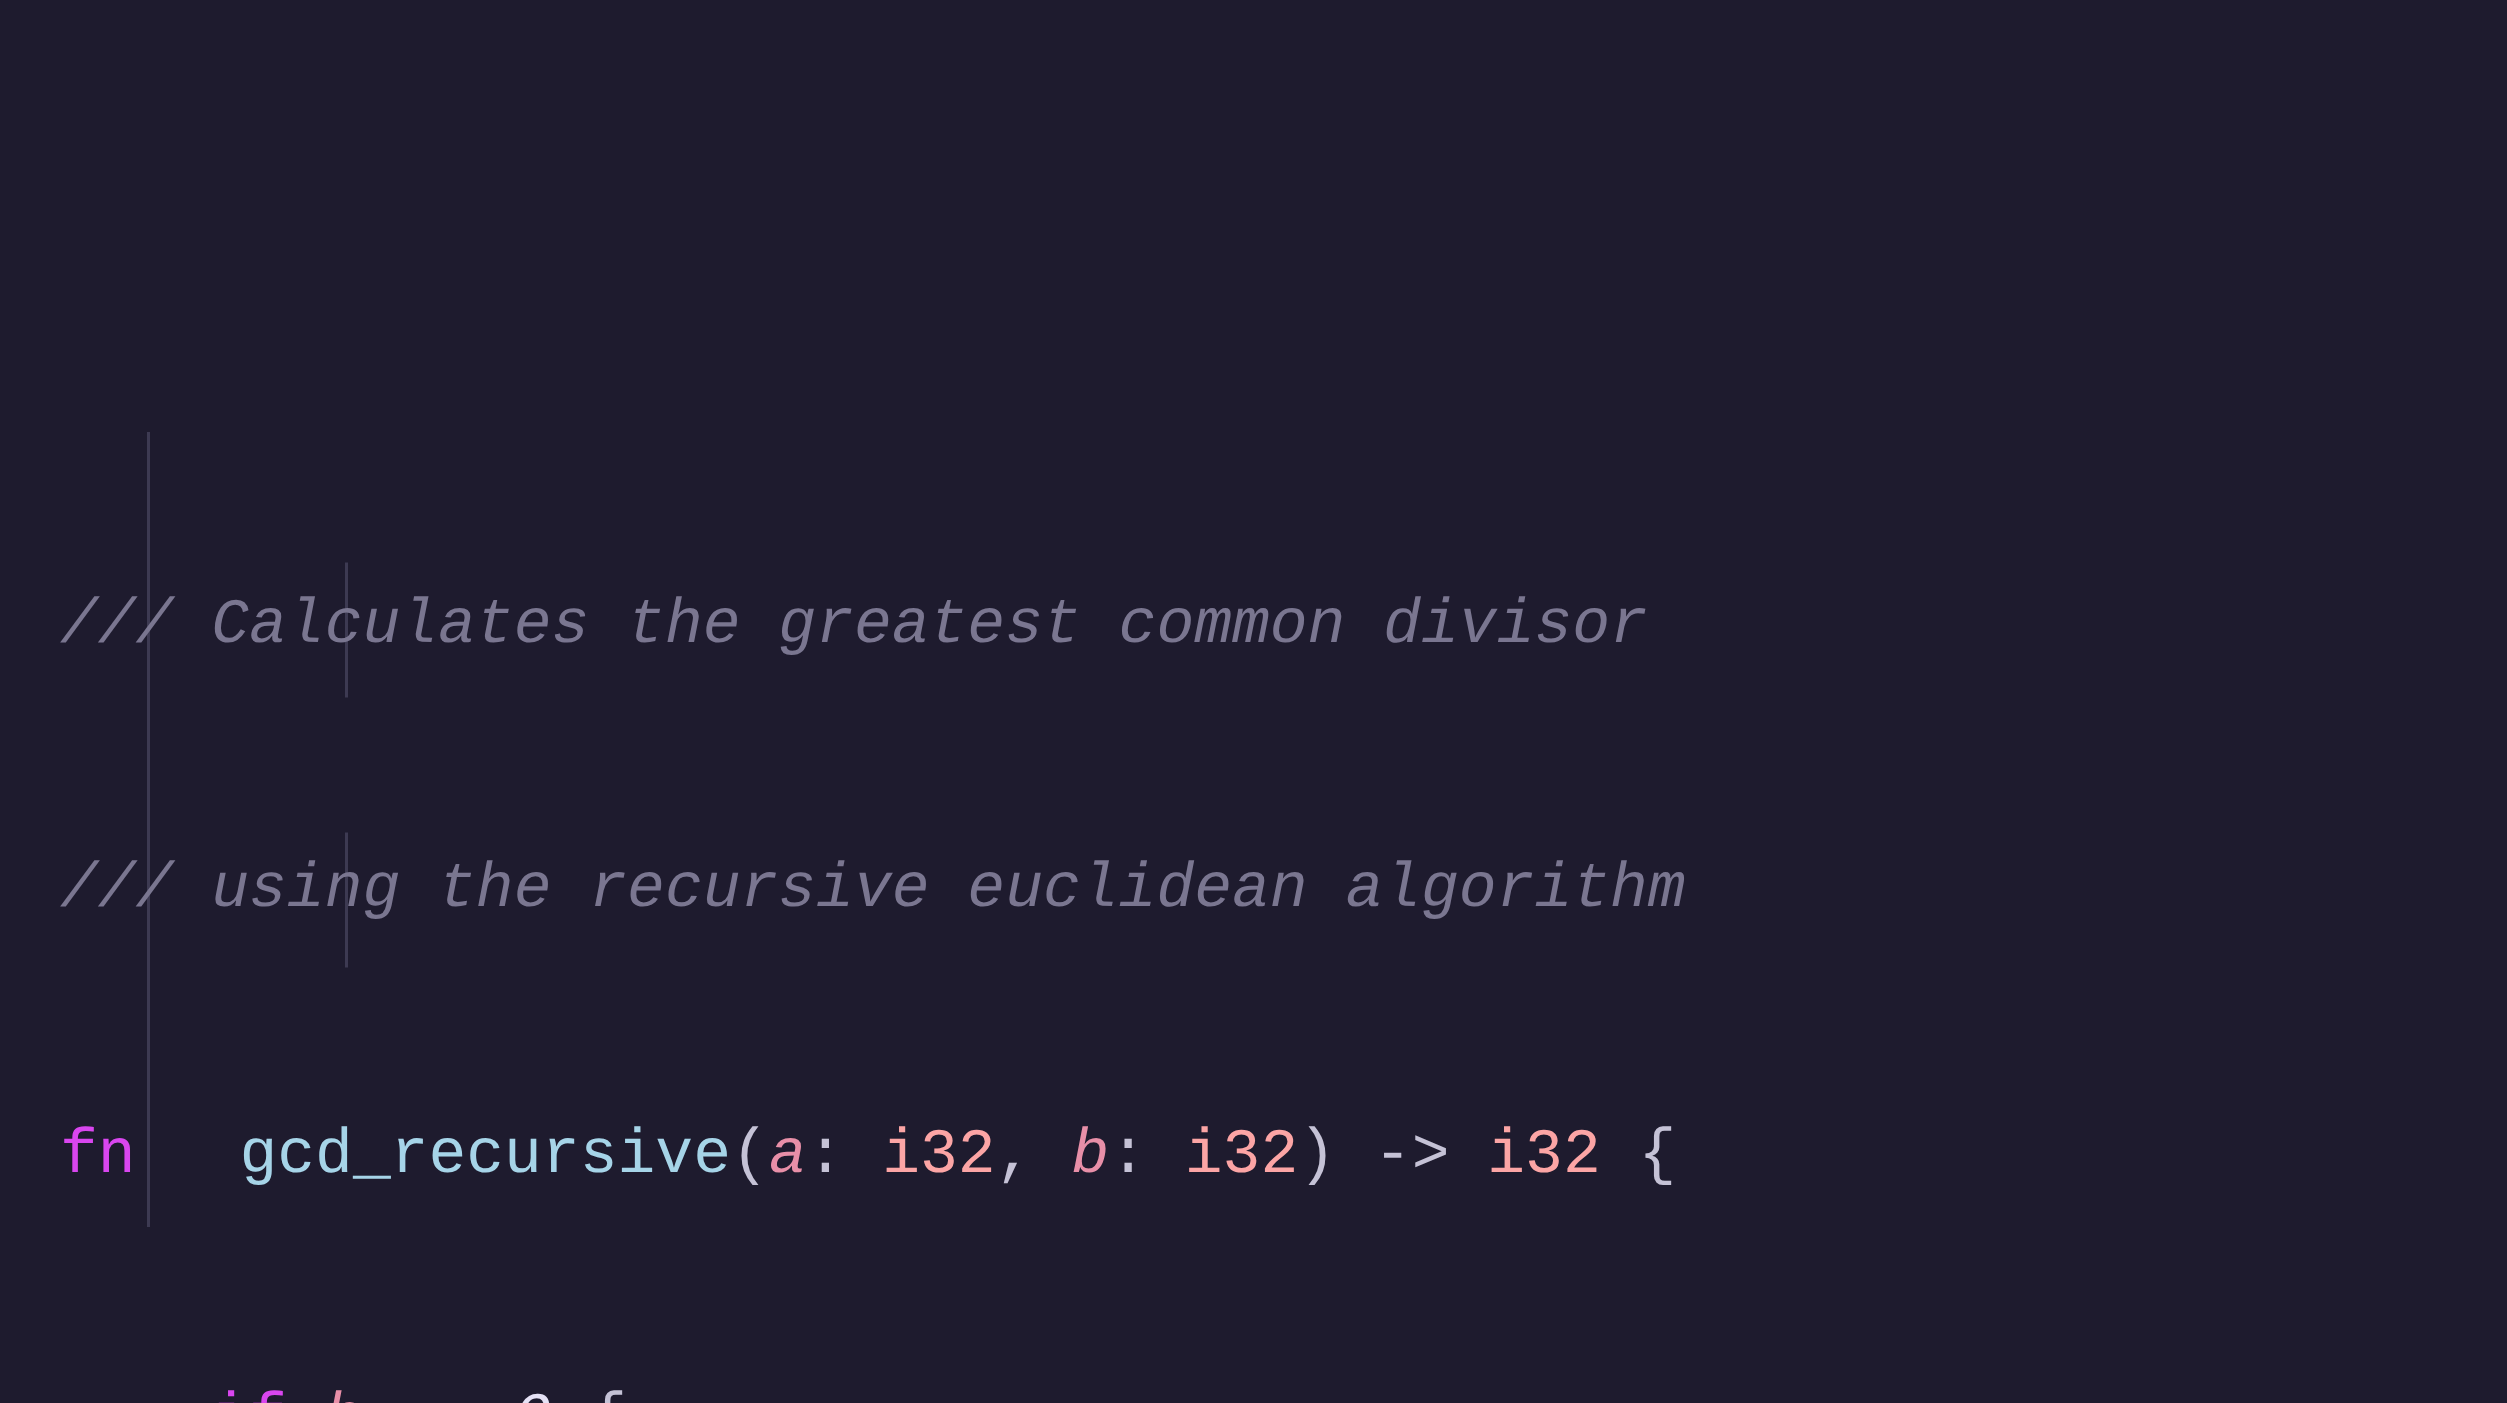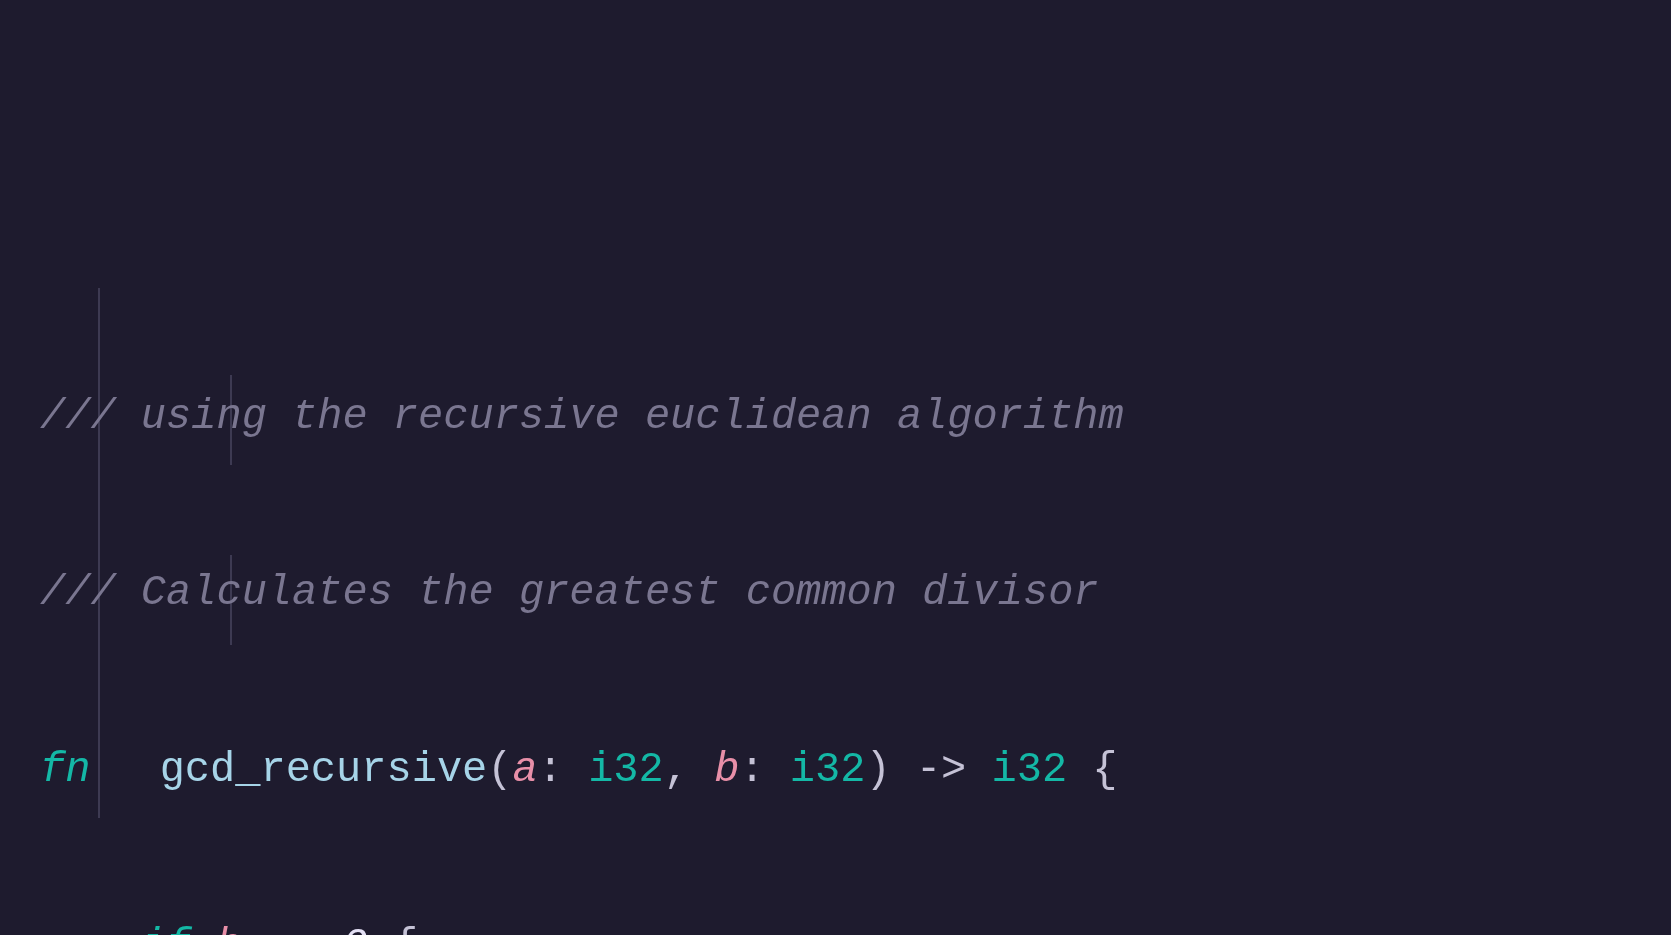--- a/index.html
+++ b/index.html
@@ -18,33 +18,32 @@
     }
     .code-block {
       position: relative;
       white-space: pre;
     }
     .comment {
       color: #7a7690;
       font-style: italic;
     }
     .keyword {
-      color: #14b8a6;
-      font-style: italic;
+      color: #d946ef;
     }
     .fn-name {
       color: #a6d4e8;
       margin-left: 44px;
     }
     .param {
       color: #e88fa8;
       font-style: italic;
     }
     .type {
-      color: #14b8a6;
+      color: #fca5a5;
     }
     .punct {
       color: #c5c2d6;
     }
     .number {
       color: #e5e1f5;
       font-style: italic;
     }
     .var {
       color: #e88fa8;
@@ -82,22 +81,22 @@
       position: relative;
     }
   </style>
 </head>
 <body>
 
 <div class="code-block">
   <div class="indent-guide indent-guide-1"></div>
   <div class="indent-guide-2 indent-guide-2a"></div>
   <div class="indent-guide-2 indent-guide-2b"></div>
+<span class="line"><span class="comment">/// Calculates the greatest common divisor</span></span>
 <span class="line"><span class="comment">/// using the recursive euclidean algorithm</span></span>
-<span class="line"><span class="comment">/// Calculates the greatest common divisor</span></span>
 <span class="line"><span class="keyword">fn</span><span> </span><span class="fn-name">gcd_recursive</span><span class="punct">(</span><span class="param">a</span><span class="punct">:</span><span class="type"> i32</span><span class="punct">,</span><span class="param"> b</span><span class="punct">:</span><span class="type"> i32</span><span class="punct">)</span><span class="punct"> -&gt; </span><span class="type">i32</span><span class="punct"> {</span></span>
 <span class="line"><span>    </span><span class="keyword">if</span><span> </span><span class="var">b</span><span> </span><span class="operator">==</span><span> </span><span class="number">0</span><span> </span><span class="punct">{</span></span>
 
 
 
 
 
 </div>
 
 </body></html>

